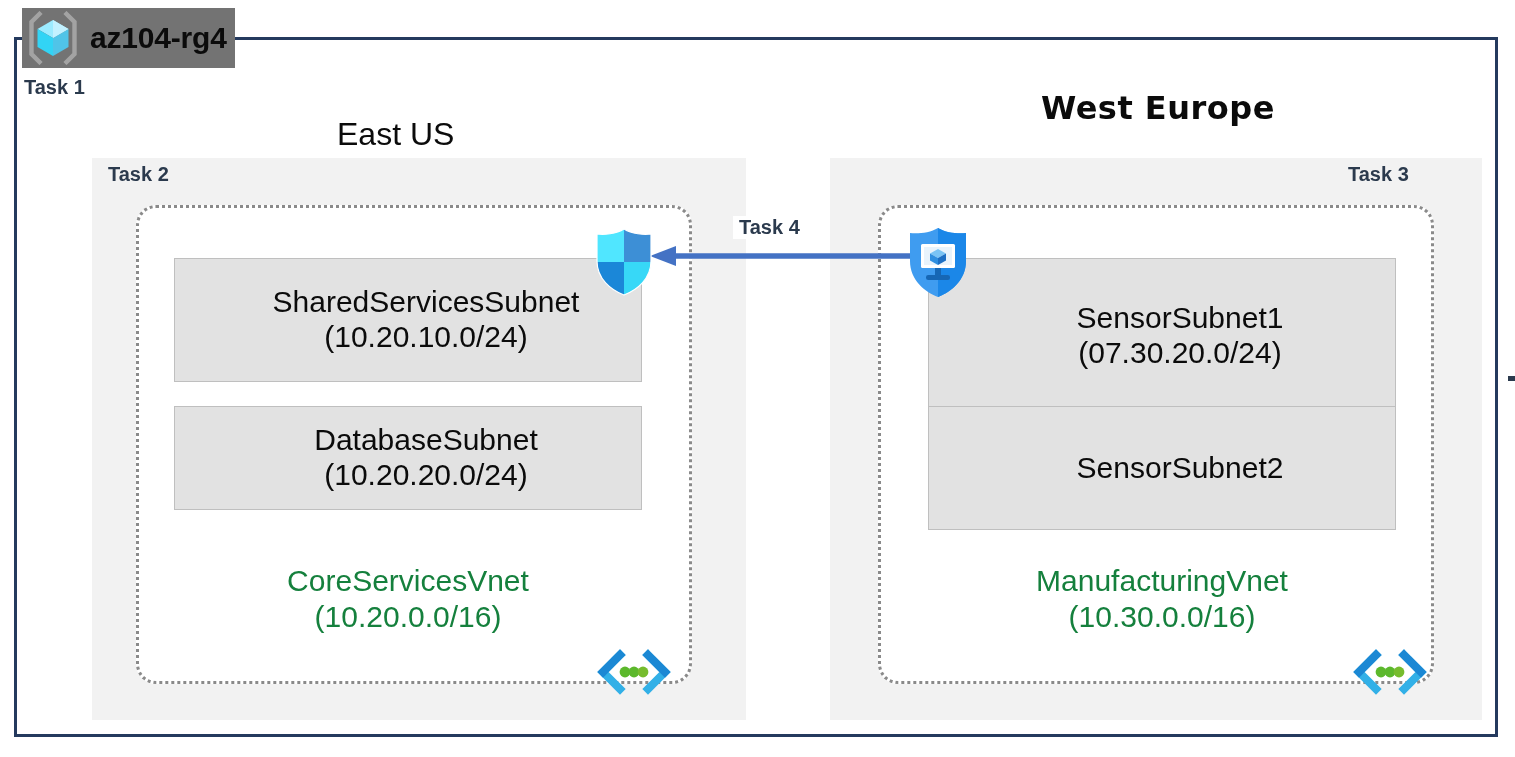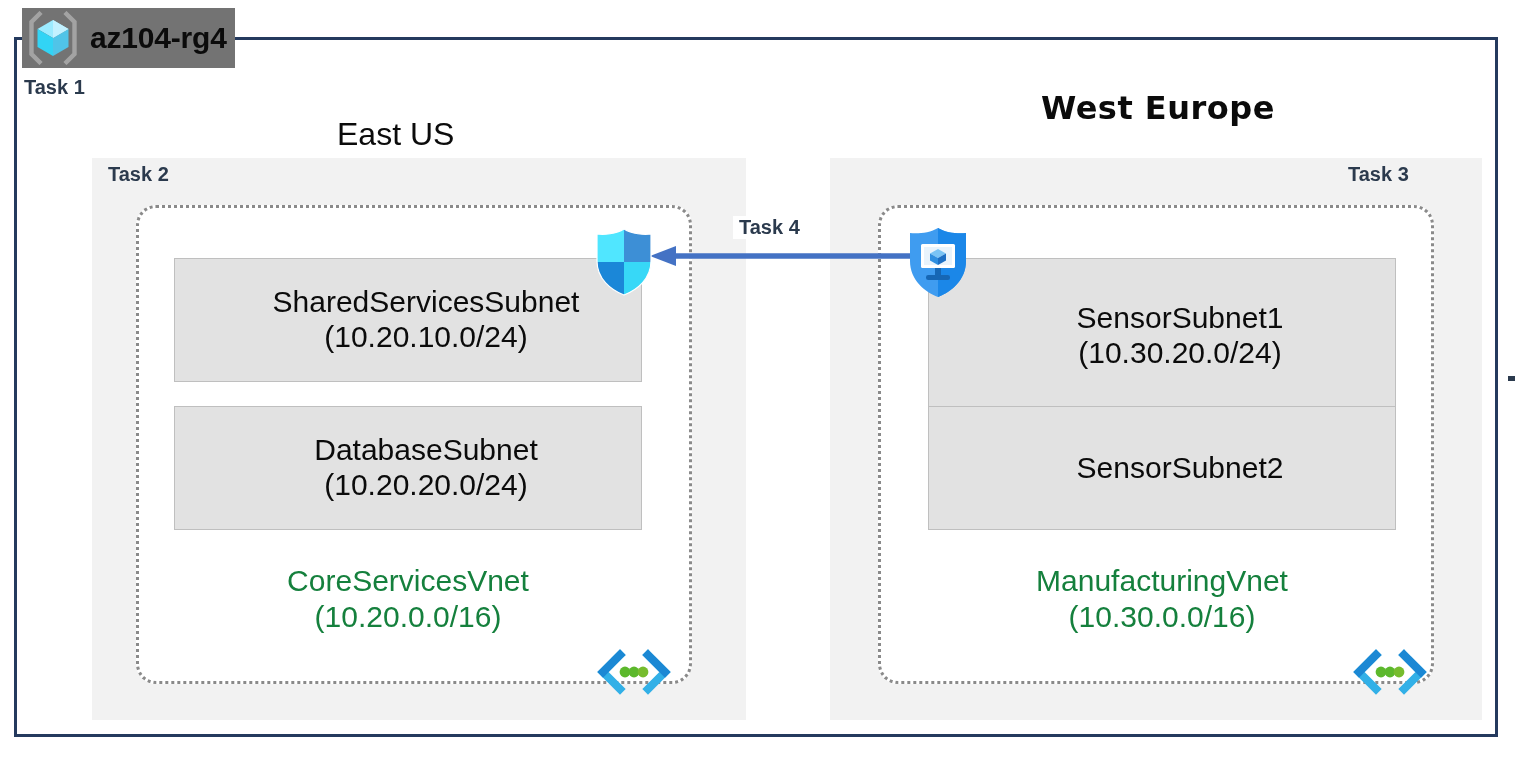--- a/index.html
+++ b/index.html
@@ -121,21 +121,21 @@
   }
   .subnet-name, .subnet-cidr {
     font-size: 30px;
     color: #0b0b0b;
     line-height: 1.16;
     white-space: nowrap;
     font-weight: 400;
     margin-left: 36px;
   }
   #subnet-shared   { left: 174px; top: 258px;  width: 468px; height: 124px; }
-  #subnet-database { left: 174px; top: 406px;  width: 468px; height: 124px; }
+  #subnet-database { left: 174px; top: 406px;  width: 468px; height: 104px; }
   #subnet-sensor1  { left: 928px; top: 258px;  width: 468px; height: 156px; }
   #subnet-sensor2  { left: 928px; top: 406px;  width: 468px; height: 124px; }
 
   
   .vnet-label {
     position: absolute;
     text-align: center;
     z-index: 3;
   }
   .vnet-name, .vnet-cidr {
@@ -217,21 +217,21 @@
   <div class="subnet-name">SharedServicesSubnet</div>
   <div class="subnet-cidr">(10.20.10.0/24)</div>
 </div>
 <div class="subnet-box" id="subnet-database">
   <div class="subnet-name">DatabaseSubnet</div>
   <div class="subnet-cidr">(10.20.20.0/24)</div>
 </div>
 
 <div class="subnet-box" id="subnet-sensor1">
   <div class="subnet-name">SensorSubnet1</div>
-  <div class="subnet-cidr">(10.30.20.0/24)</div>
+  <div class="subnet-cidr">(07.30.20.0/24)</div>
 </div>
 <div class="subnet-box" id="subnet-sensor2">
   <div class="subnet-name">SensorSubnet2</div>
 </div>
 
 <div class="vnet-label" id="vnet-label-left">
   <div class="vnet-name">CoreServicesVnet</div>
   <div class="vnet-cidr">(10.20.0.0/16)</div>
 </div>
 <div class="vnet-label" id="vnet-label-right">

